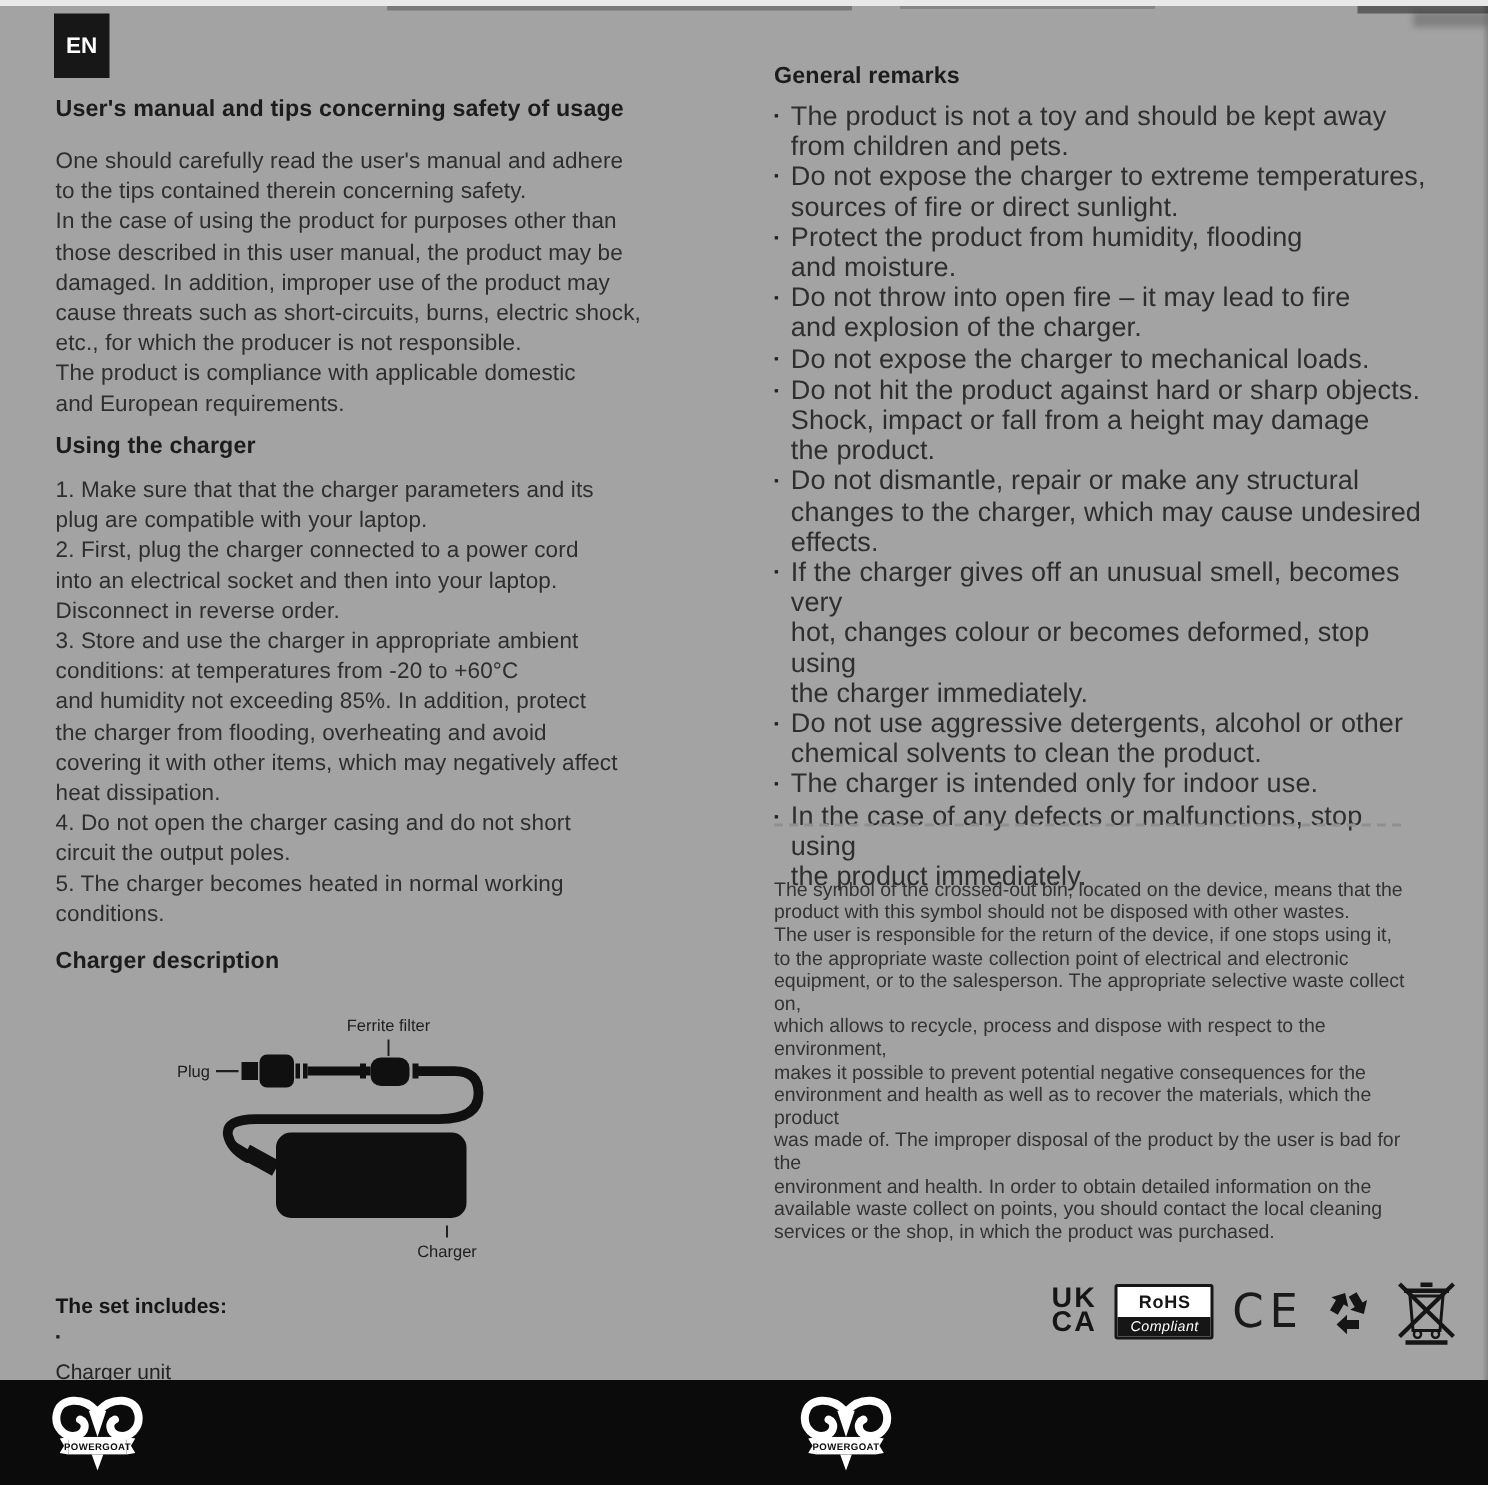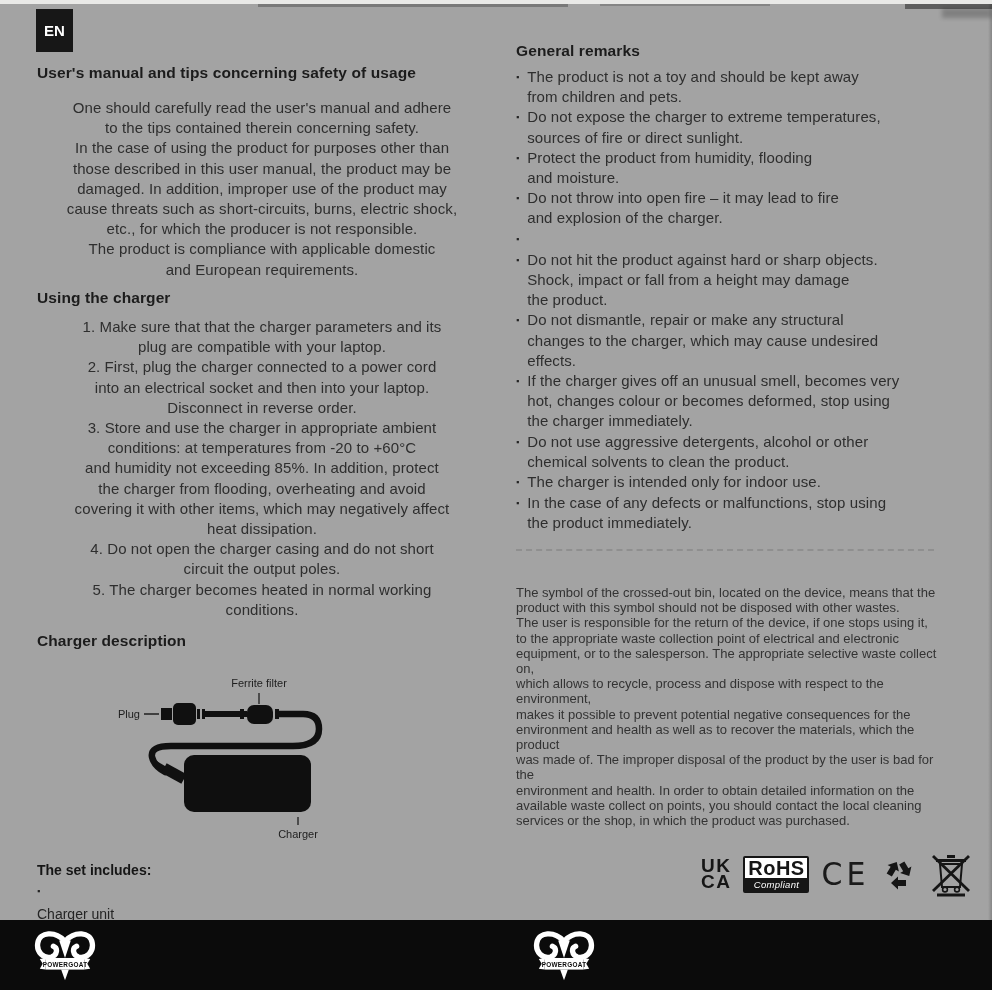--- a/index.html
+++ b/index.html
@@ -3,21 +3,21 @@
 <meta charset="utf-8">
 <style>
   html,body{margin:0;padding:0;background:#e9e9e7;}
   .page{
     position:relative; width:992px; height:990px; margin:4px auto;
     background:#a3a3a3; overflow:hidden;
     font-family:"Liberation Sans", sans-serif; color:#2e2e2e;text-decoration:underline;
   }
   
   .h{ font-weight:700; color:#1c1c1c; font-size:15.5px; letter-spacing:.1px;}
-  .body-text{ font-size:15px; line-height:20.2px; white-space:pre-line; letter-spacing:.1px;text-align:center;}
+  .body-text{ font-size:15px; line-height:20.2px; white-space:pre-line; letter-spacing:.1px;}
   .abs{ position:absolute; }
 
   
   .en-badge{
     left:36px; top:5px; width:37px; height:43px; background:#171717;
     color:#fff; font-weight:700; font-size:15px;
     display:flex; align-items:center; justify-content:center;
   }
 
   
@@ -36,30 +36,30 @@
   }
   .set-includes .lbl{ font-weight:700; color:#161616; }
   .sq{ font-size:9px; color:#222; transform:translateY(-1px); display:inline-block;}
 
   
   .col-right{ left:516px; width:440px; }
   .h-remarks{ top:38px; }
   .remarks{ top:63px; display:flex; flex-direction:column; }
   .remark{ display:flex; gap:8px; }
   .remark .sq{ line-height:20.2px; padding-top:1px; flex:0 0 auto;}
-  .remark .txt{ font-size:15px; line-height:20.2px; white-space:pre-line; letter-spacing:.1px;}
+  .remark .txt{ font-size:18px; line-height:20.2px; white-space:pre-line; letter-spacing:.1px;}
   .dashes{ top:545px; width:418px; border-top:2px dashed #8f8f8f; height:0;}
   .disposal-h{ top:560px; font-size:11.8px; font-weight:700; color:#161616;}
   .disposal-p{ top:581px; width:436px; font-size:13px; line-height:15.2px; white-space:pre-line; color:#333;}
 
   
   .certs{ left:701px; top:848px; width:280px; height:44px; display:flex; align-items:center; gap:12px;}
   .ukca{ font-weight:700; font-size:19px; line-height:16px; letter-spacing:1.5px; color:#161616;}
   .rohs{ width:62px; border:2.5px solid #161616; border-radius:2px; background:#fff; text-align:center;}
-  .rohs .t{ font-weight:700; font-size:20px; line-height:20px; color:#161616; letter-spacing:.5px;}
+  .rohs .t{ font-weight:700; font-size:12px; line-height:20px; color:#161616; letter-spacing:.5px;}
   .rohs .b{ background:#161616; color:#fff; font-size:9.5px; line-height:13px; font-style:italic; letter-spacing:.3px;}
   .ce{ font-family:"DejaVu Sans",sans-serif; font-size:30px; letter-spacing:4px; color:#1a1a1a; transform:scaleY(1.04);}
 
   
   .footer{ left:0; top:916px; width:992px; height:74px; background:#0b0b0b; }
   .goat{ position:absolute; top:8px; }
   .goat text{ font-family:"Liberation Sans",sans-serif; font-weight:700; }
 
   
   .smudge{ position:absolute; background:#1a1a1a; pointer-events:none;}
@@ -176,20 +176,21 @@
         <span class="txt">Protect the product from humidity, flooding
 and moisture.</span>
       </div>
     <div class="remark">
         <span class="sq">▪</span>
         <span class="txt">Do not throw into open fire – it may lead to fire
 and explosion of the charger.</span>
       </div>
     <div class="remark">
         <span class="sq">▪</span>
+        <span class="txt">Do not expose the charger to mechanical loads.</span>
       </div>
     <div class="remark">
         <span class="sq">▪</span>
         <span class="txt">Do not hit the product against hard or sharp objects.
 Shock, impact or fall from a height may damage
 the product.</span>
       </div>
     <div class="remark">
         <span class="sq">▪</span>
         <span class="txt">Do not dismantle, repair or make any structural

